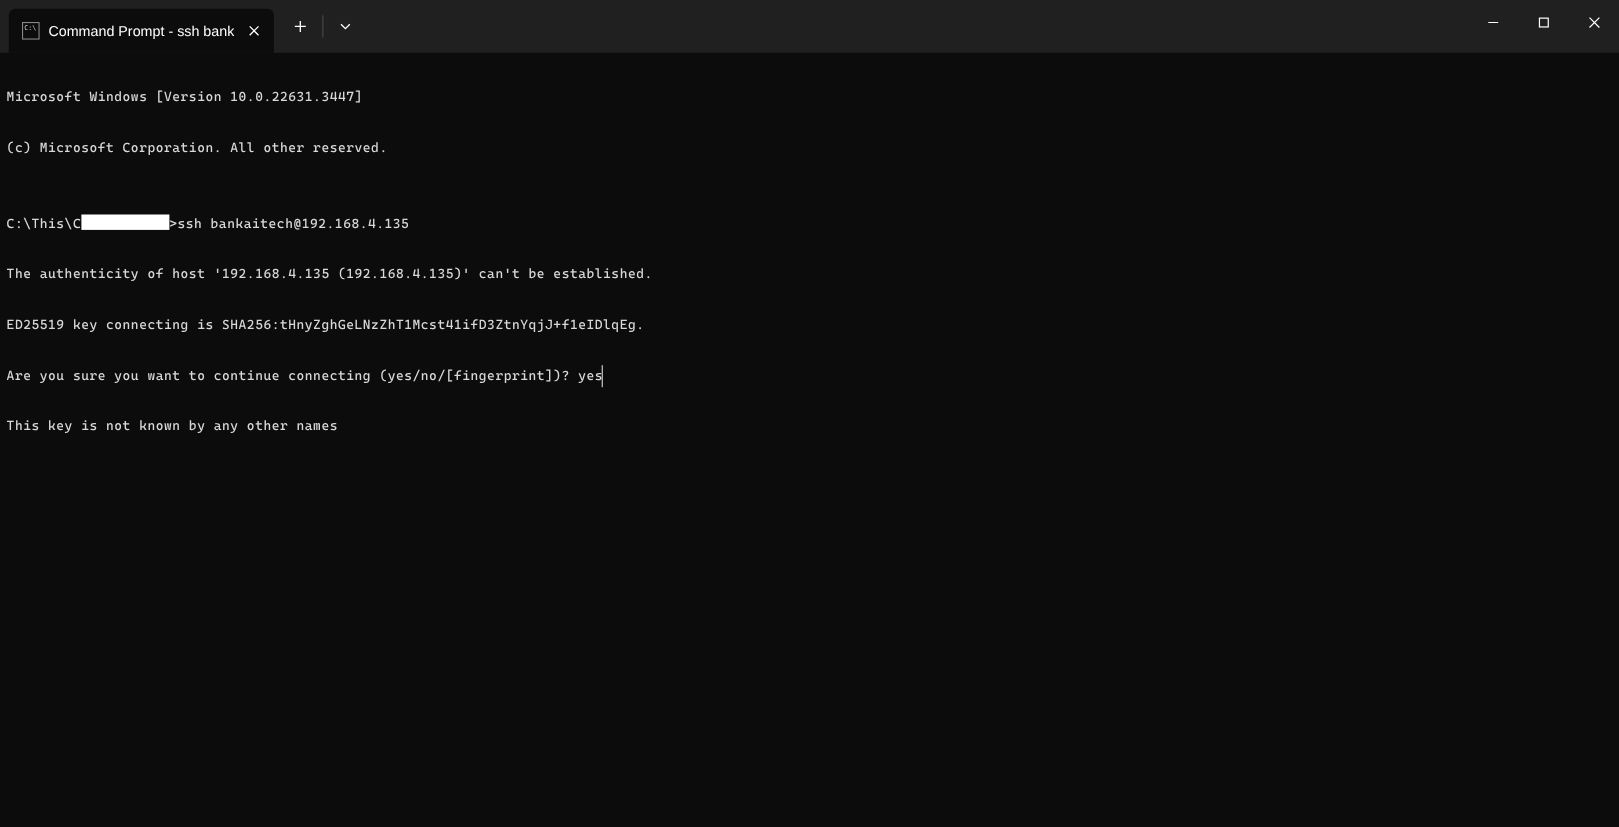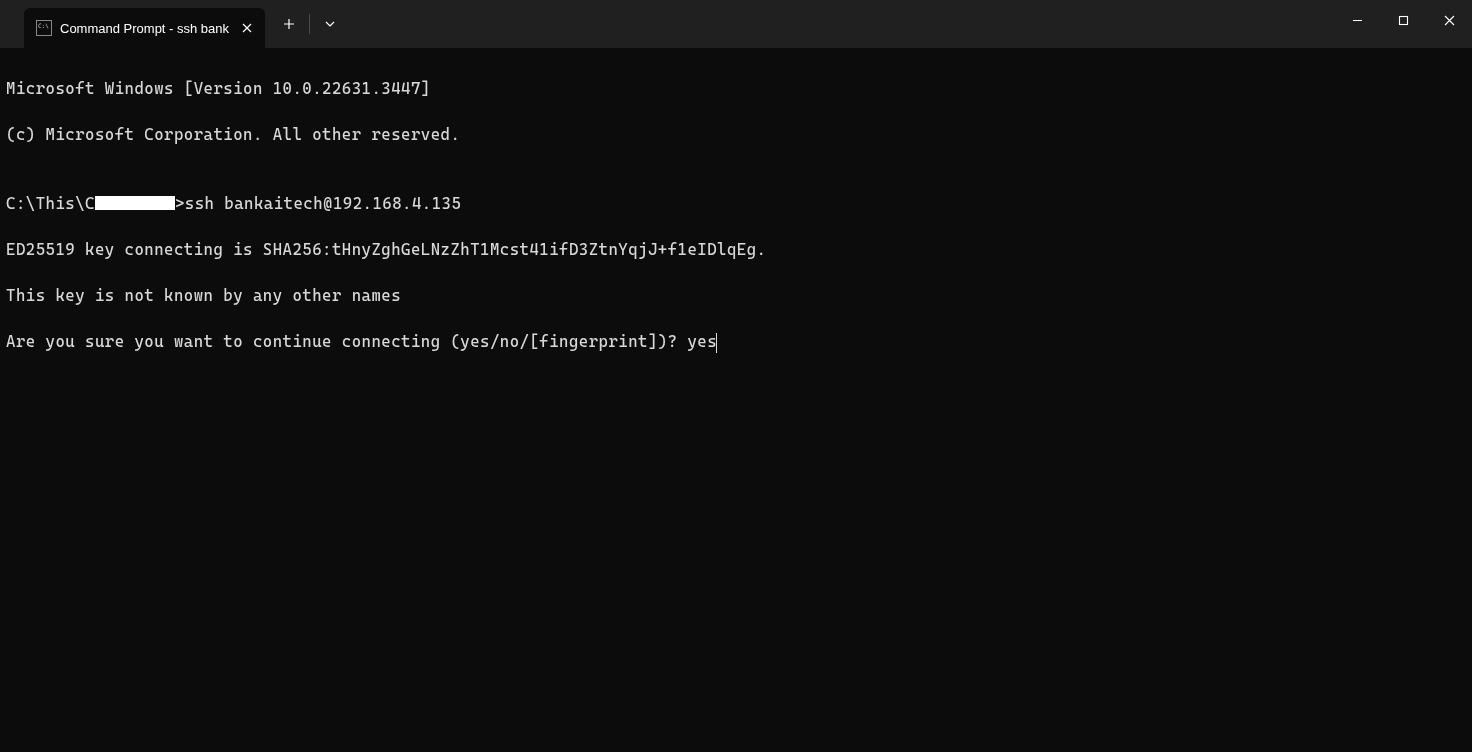--- a/index.html
+++ b/index.html
@@ -14,21 +14,20 @@
       height: 48px;
       background: #202020;
       display: flex;
       align-items: center;
       justify-content: space-between;
     }
     .titlebar-left {
       display: flex;
       align-items: flex-end;
       height: 100%;
-      margin-left: 16px;
     }
     .tab {
       height: 40px;
       background: #0c0c0c;
       border-radius: 6px 6px 0 0;
       display: flex;
       align-items: center;
       padding: 0 8px 0 12px;
       margin-left: 8px;
       margin-top: 8px;
@@ -104,21 +103,21 @@
       height: 40px;
       display: flex;
       align-items: center;
       justify-content: center;
       color: #ffffff;
       cursor: pointer;
     }
     .terminal {
       padding: 6px 6px;
       color: #d8d8d8;
-      font-size: 16px;
+      font-size: 12px;
       line-height: 23px;
       white-space: pre;
       font-family: 'Cascadia Mono', 'Consolas', monospace;
       letter-spacing: 0.5px;
     }
     .term-line { display: block; }
     .redacted {
       background: #ffffff;
       color: #ffffff;
       display: inline-block;
@@ -183,16 +182,17 @@
       </svg>
     </div>
   </div>
 </div>
 
 <div class="terminal">
 <span class="term-line">Microsoft Windows [Version 10.0.22631.3447]</span>
 <span class="term-line">(c) Microsoft Corporation. All other reserved.</span>
 <span class="term-line"></span>
 <span class="term-line"><span>C:\This\C</span><span class="redacted"></span><span>&gt;ssh bankaitech@192.168.4.135</span></span>
+<span class="term-line">The authenticity of host '192.168.4.135 (192.168.4.135)' can't be established.</span>
 <span class="term-line">ED25519 key connecting is SHA256:tHnyZghGeLNzZhT1Mcst41ifD3ZtnYqjJ+f1eIDlqEg.</span>
+<span class="term-line"><span>Are you sure you want to continue connecting (yes/no/[fingerprint])? </span><span>yes</span><span class="cursor"></span></span>
 <span class="term-line">This key is not known by any other names</span>
-<span class="term-line"><span>Are you sure you want to continue connecting (yes/no/[fingerprint])? </span><span>yes</span><span class="cursor"></span></span>
 </div>
 
 </body></html>

